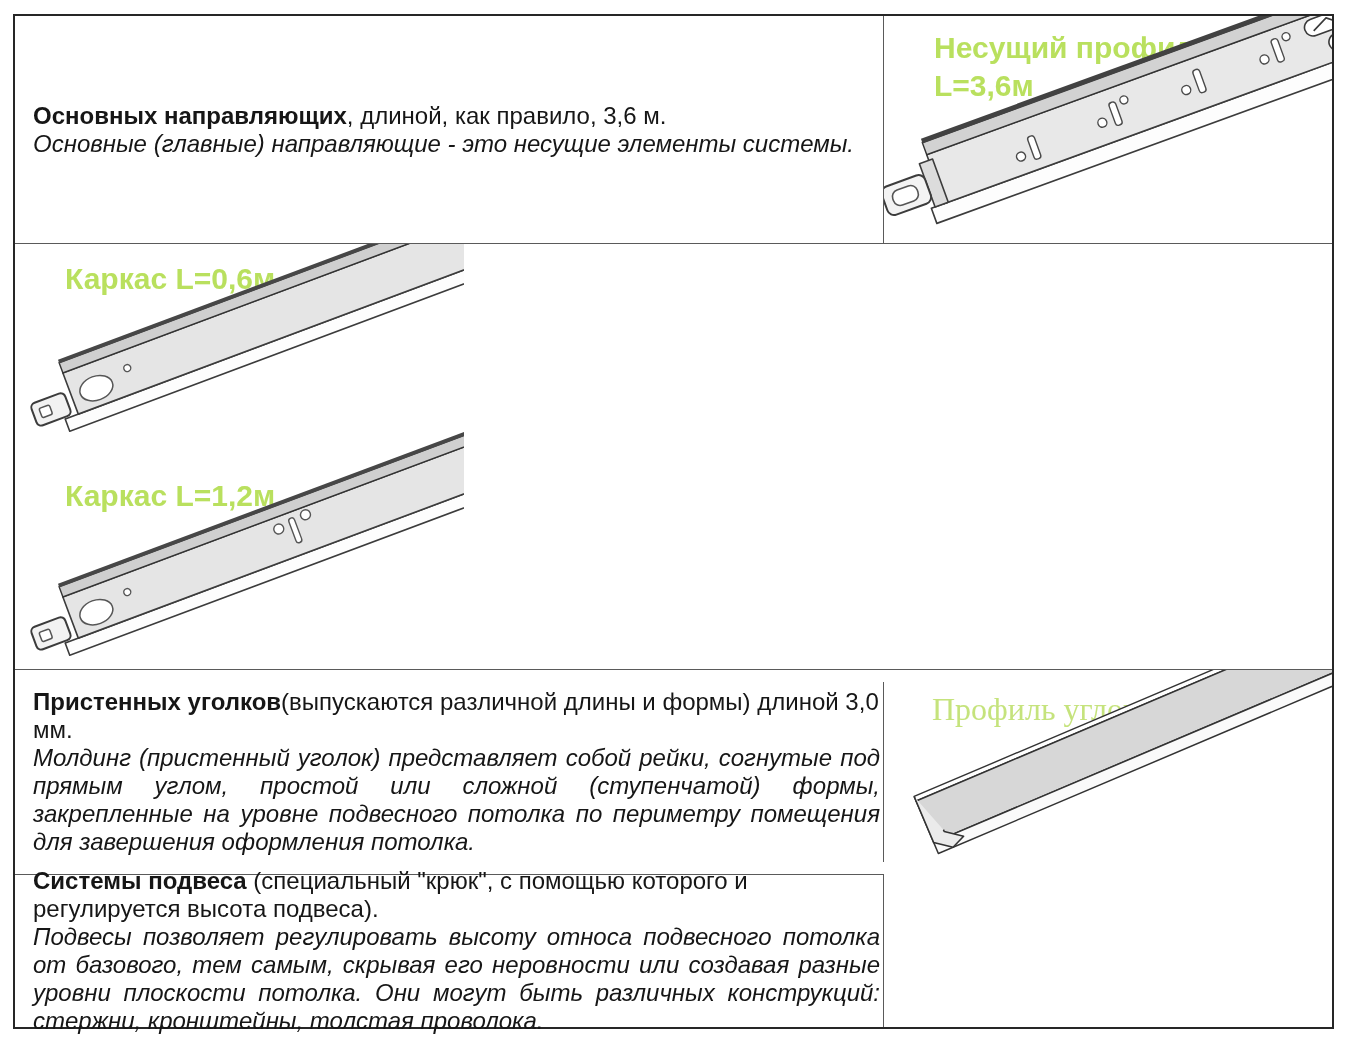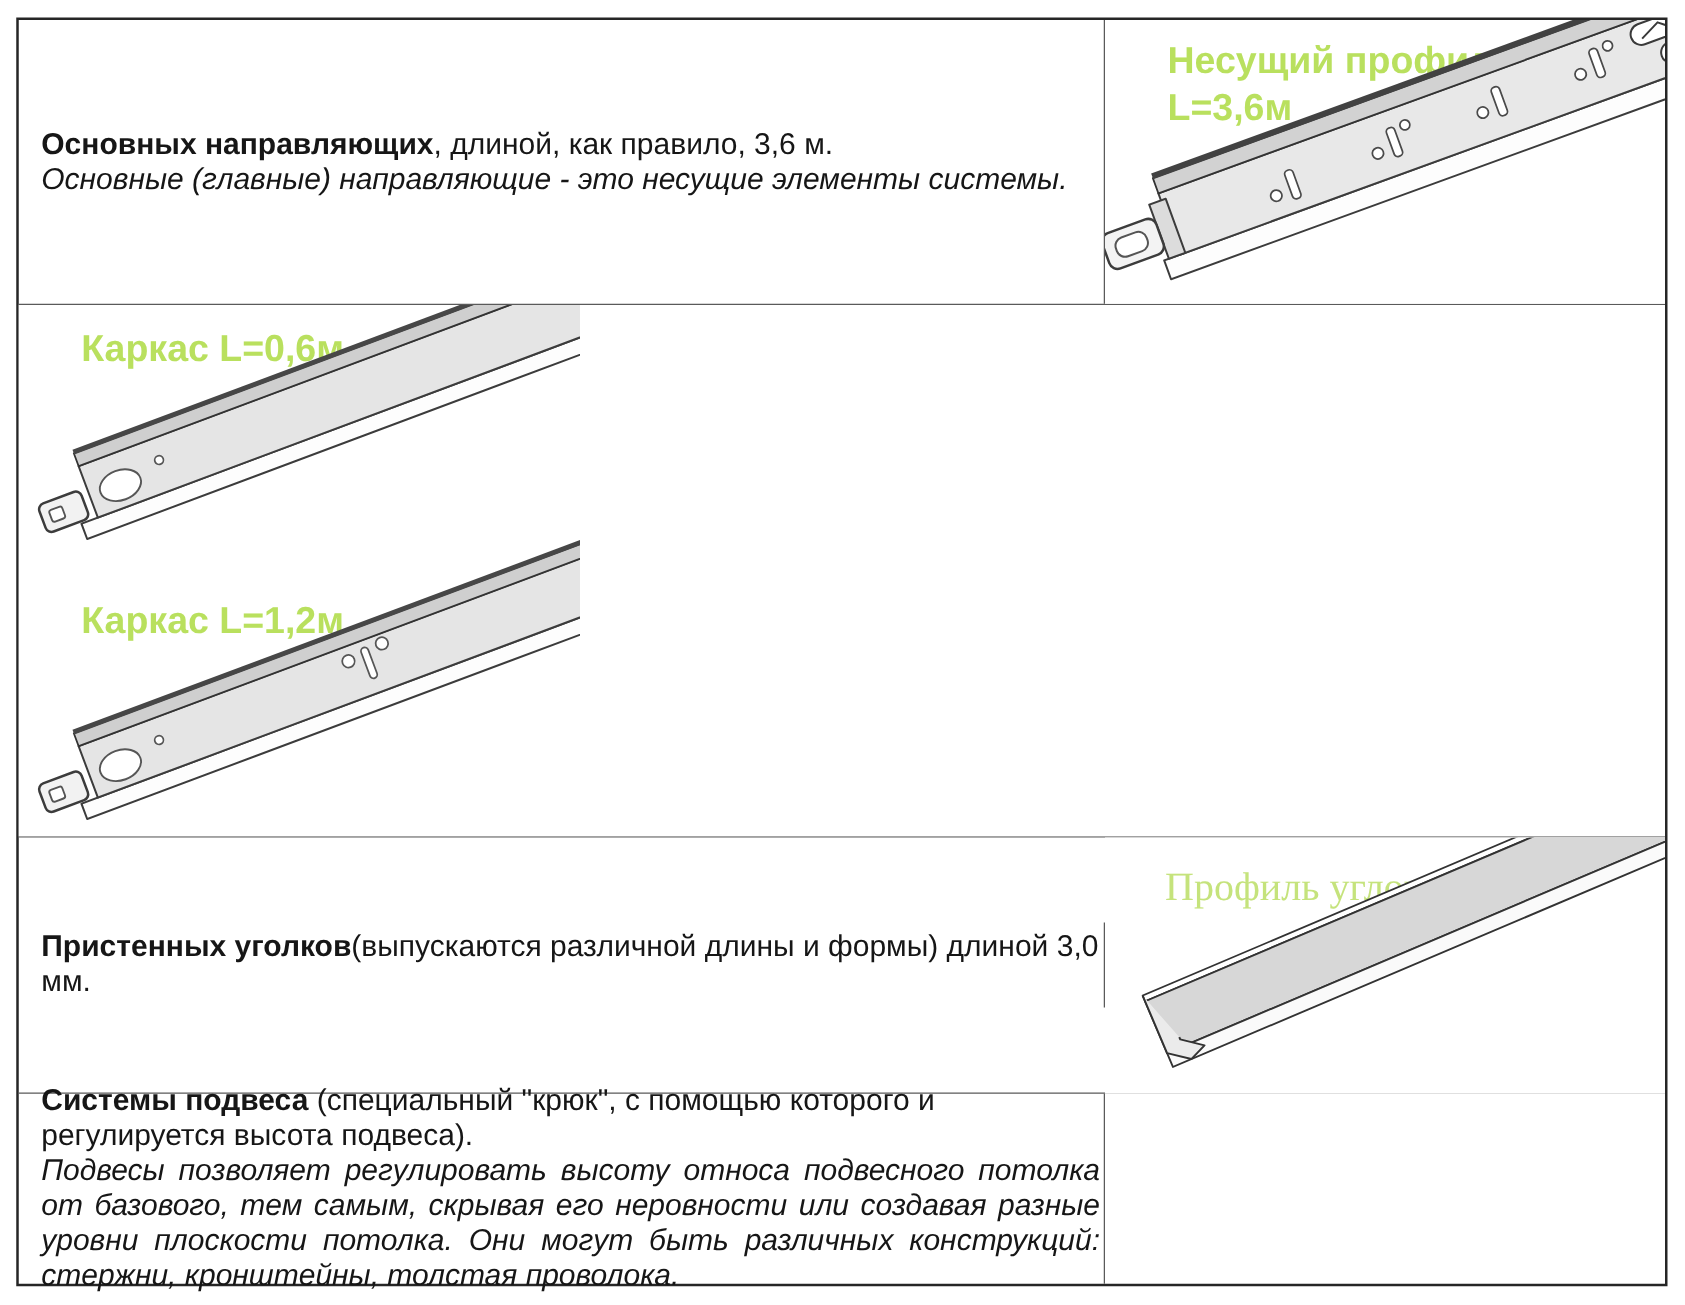--- a/index.html
+++ b/index.html
@@ -120,20 +120,21 @@
           <rect x="-42" y="-28" width="36" height="24" rx="5" fill="#f2f2f2" stroke="#3c3c3c" stroke-width="2"></rect>
           <rect x="-35" y="-21" width="11" height="10" rx="2" fill="#ffffff" stroke="#555" stroke-width="1.5"></rect>
         </g>
       </svg>
     </div>
   </div>
 
   <div class="t-row r3">
     <div class="cell-text">
       <p><b>Пристенных уголков</b><span>(выпускаются различной длины и формы) длиной 3,0 мм.</span></p>
+      <p class="body">Молдинг (пристенный уголок) представляет собой рейки, согнутые под прямым углом, простой или сложной (ступенчатой) формы, закрепленные на уровне подвесного потолка по периметру помещения для завершения оформления потолка.</p>
     </div>
     <div class="cell-fig">
       <svg width="449" height="205" viewBox="0 0 449 205">
         <text x="48" y="50" class="glabel-serif" fill="#c5e37c">Профиль угловой</text>
         <g transform="translate(52,178) rotate(-23)" stroke-linejoin="round">
           <rect x="0" y="-56" width="450" height="5" fill="#ffffff" stroke="#333" stroke-width="1.4"></rect>
           <rect x="0" y="-51" width="450" height="45" fill="#d7d7d7" stroke="#333" stroke-width="1.5"></rect>
           <rect x="0" y="-6" width="450" height="12" fill="#fafafa" stroke="#333" stroke-width="1.5"></rect>
           <path d="M0,-56 L0,-6 L16,6 L30,0 L14,-12 L14,-14" fill="#ebebeb" stroke="#333" stroke-width="1.6"></path>
         </g>

